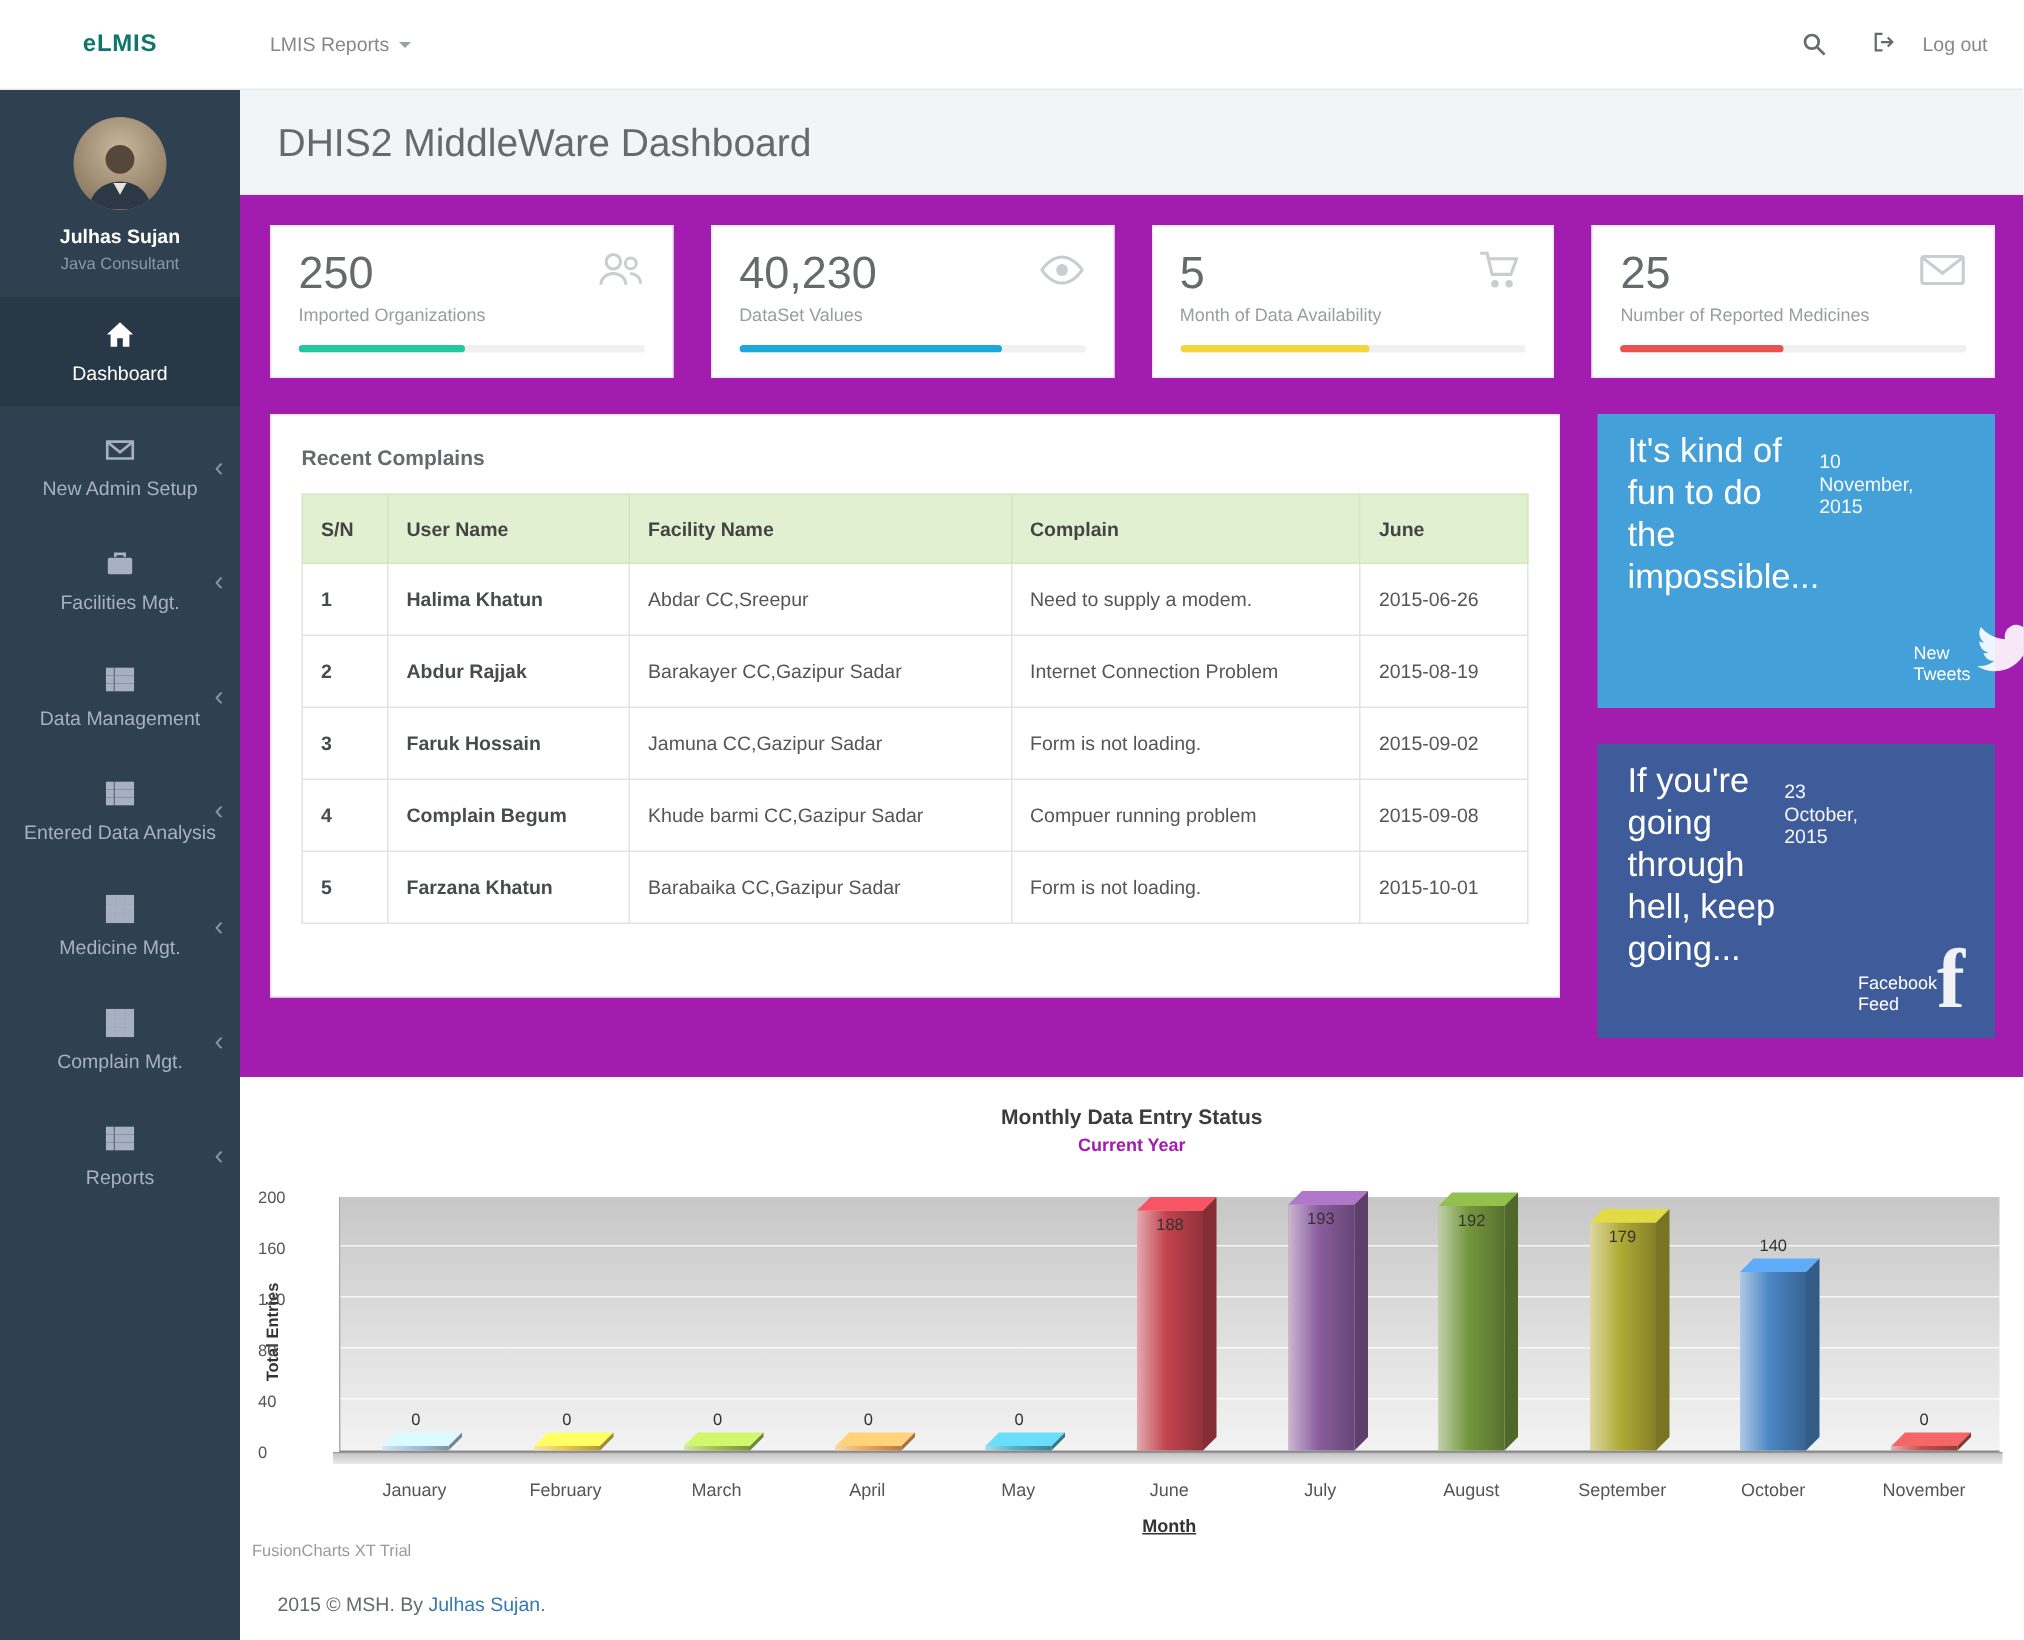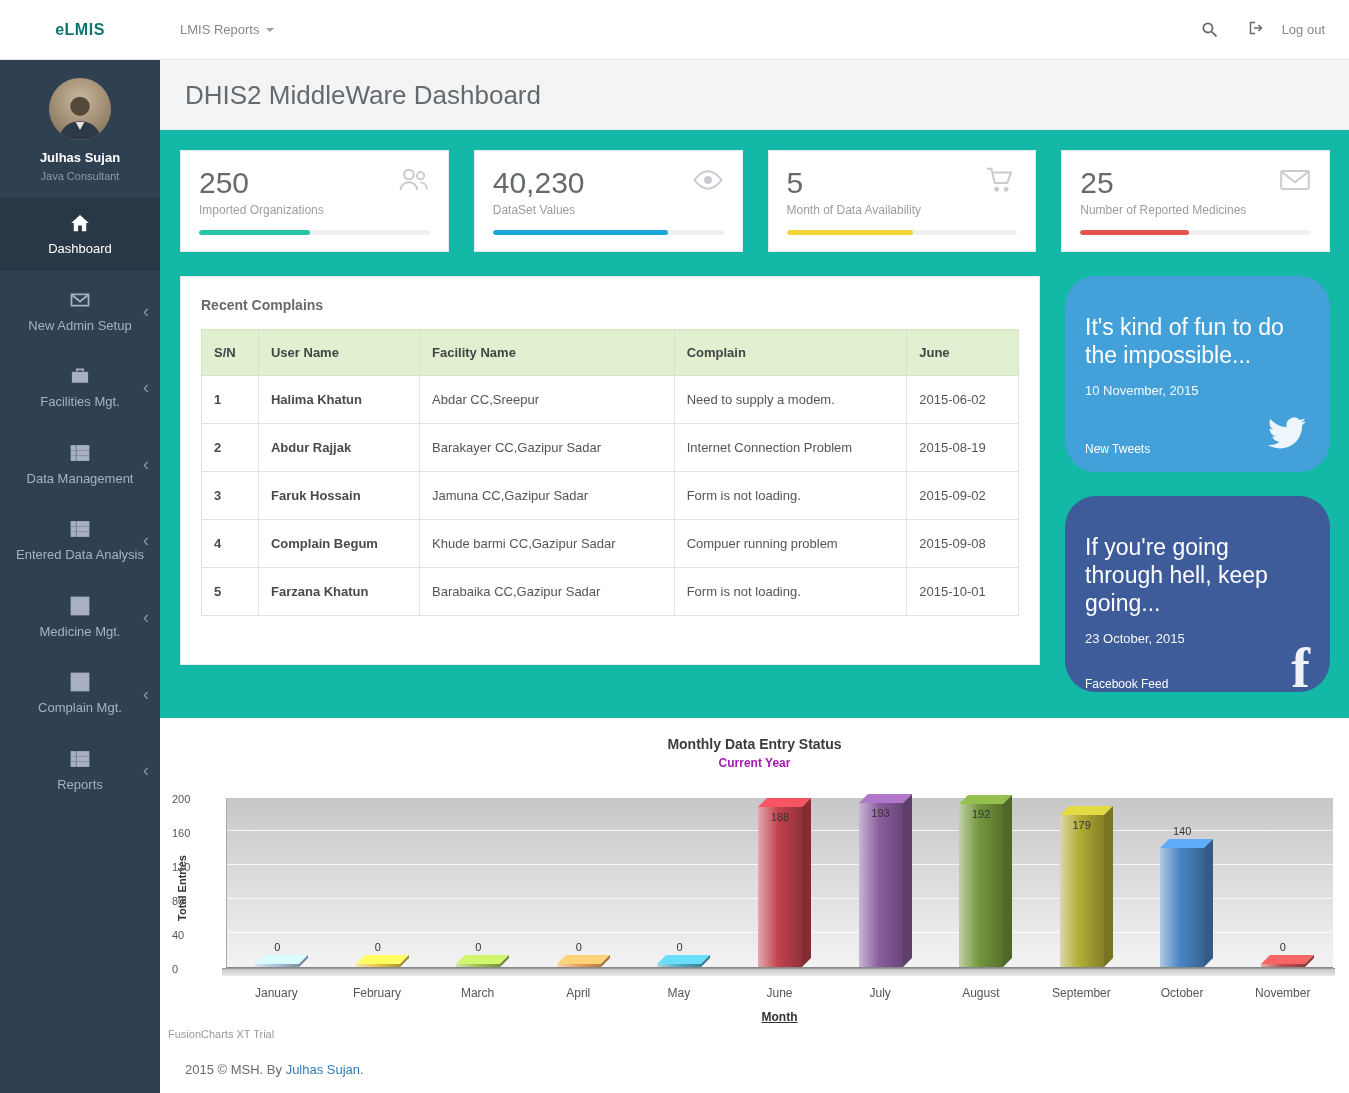--- a/index.html
+++ b/index.html
@@ -28,42 +28,42 @@
   .side-item{position:relative;padding:15px 10px 13px;text-align:center;color:#a7b1c2;font-size:13px;cursor:pointer;margin-bottom:4px;}
   .side-item.active{background:#293846;color:#ffffff;}
   .side-icon{display:block;width:20px;height:20px;margin:0 auto 7px;color:inherit;}
   .side-icon svg{width:20px;height:20px;fill:currentColor;stroke:currentColor;}
   .side-label{display:block;line-height:1.35;}
   .chev{position:absolute;right:11px;top:50%;transform:translateY(-50%);font-size:18px;color:#8a95a5;line-height:1;}
   
   .page-heading{background:#f3f4f6;border-bottom:1px solid #e7eaec;padding:20px 25px 18px;}
   .page-heading h1{font-size:26px;font-weight:400;color:#676a6c;}
   
-  .content{padding:20px 19px 26px 20px;background:#14b8a6;}
+  .content{padding:20px 19px 26px 20px;background:#a21caf;}
   .stats-row{display:flex;gap:25px;margin-bottom:24px;}
   .stat-card{flex:1;background:#fff;border:1px solid #e7eaec;padding:15px 18px 16px;}
   .stat-top{display:flex;justify-content:space-between;align-items:flex-start;}
   .stat-value{font-size:30px;color:#676a6c;}
   .stat-icon{color:#c9ccd1;}
   .stat-icon svg{width:32px;height:28px;fill:none;stroke:currentColor;}
   .stat-icon svg circle[fill]{fill:currentColor;}
   .stat-label{font-size:12px;color:#9a9da0;margin-top:3px;}
   .stat-track{height:5px;background:#f0f0f0;border-radius:3px;margin-top:13px;overflow:hidden;}
   .stat-fill{height:100%;border-radius:3px;}
   
   .mid-row{display:flex;gap:25px;align-items:flex-start;}
   .complains-card{flex:1;min-width:0;background:#fff;border:1px solid #e7eaec;padding:20px 20px 48px;}
   .complains-card h2{font-size:14px;font-weight:bold;color:#676a6c;margin-bottom:16px;}
   table{width:100%;border-collapse:collapse;font-size:13px;color:#555;}
   th{background:#e2f0d2;border:1px solid #d3e7bc;padding:15px 12px;text-align:left;font-size:13px;color:#444;}
   td{border:1px solid #e3e3e3;padding:16px 12px;background:#fff;}
   td.col-sn,td.col-name{font-weight:bold;color:#484b4d;}
   
   .social-col{width:265px;flex-shrink:0;display:flex;flex-direction:column;gap:24px;}
-  .social-card{color:#fff;padding:37px 20px 16px;height:196px;display:flex;flex-direction:column;border-radius:31px;}
+  .social-card{color:#fff;padding:10px 20px 16px;height:196px;display:flex;flex-direction:row;}
   .quote{font-size:23px;line-height:1.22;}
   .sdate{font-size:13px;margin-top:14px;opacity:.95;}
   .srow{margin-top:auto;display:flex;justify-content:space-between;align-items:flex-end;}
   .slabel{font-size:12px;}
   .tw-icon svg{width:46px;height:38px;fill:rgba(255,255,255,.9);}
   .fb-f{font-size:56px;font-weight:bold;line-height:.8;color:rgba(255,255,255,.92);font-family:"Liberation Serif",serif;}
   
   .chart-section{background:#fff;padding:18px 0 6px;}
   .c-title{text-align:center;font-size:14px;font-weight:bold;color:#3c3c3c;}
   .c-sub{text-align:center;font-size:12px;font-weight:bold;color:#a21caf;margin-top:4px;}
@@ -300,21 +300,21 @@
                   <th>Complain</th>
                   <th>June</th>
                 </tr>
               </thead>
             <tbody id="complains-body">
                 <tr>
                   <td class="col-sn">1</td>
                   <td class="col-name">Halima Khatun</td>
                   <td>Abdar CC,Sreepur</td>
                   <td>Need to supply a modem.</td>
-                  <td>2015-06-02</td>
+                  <td>2015-06-26</td>
                 </tr>
                 <tr>
                   <td class="col-sn">2</td>
                   <td class="col-name">Abdur Rajjak</td>
                   <td>Barakayer CC,Gazipur Sadar</td>
                   <td>Internet Connection Problem</td>
                   <td>2015-08-19</td>
                 </tr>
                 <tr>
                   <td class="col-sn">3</td>

